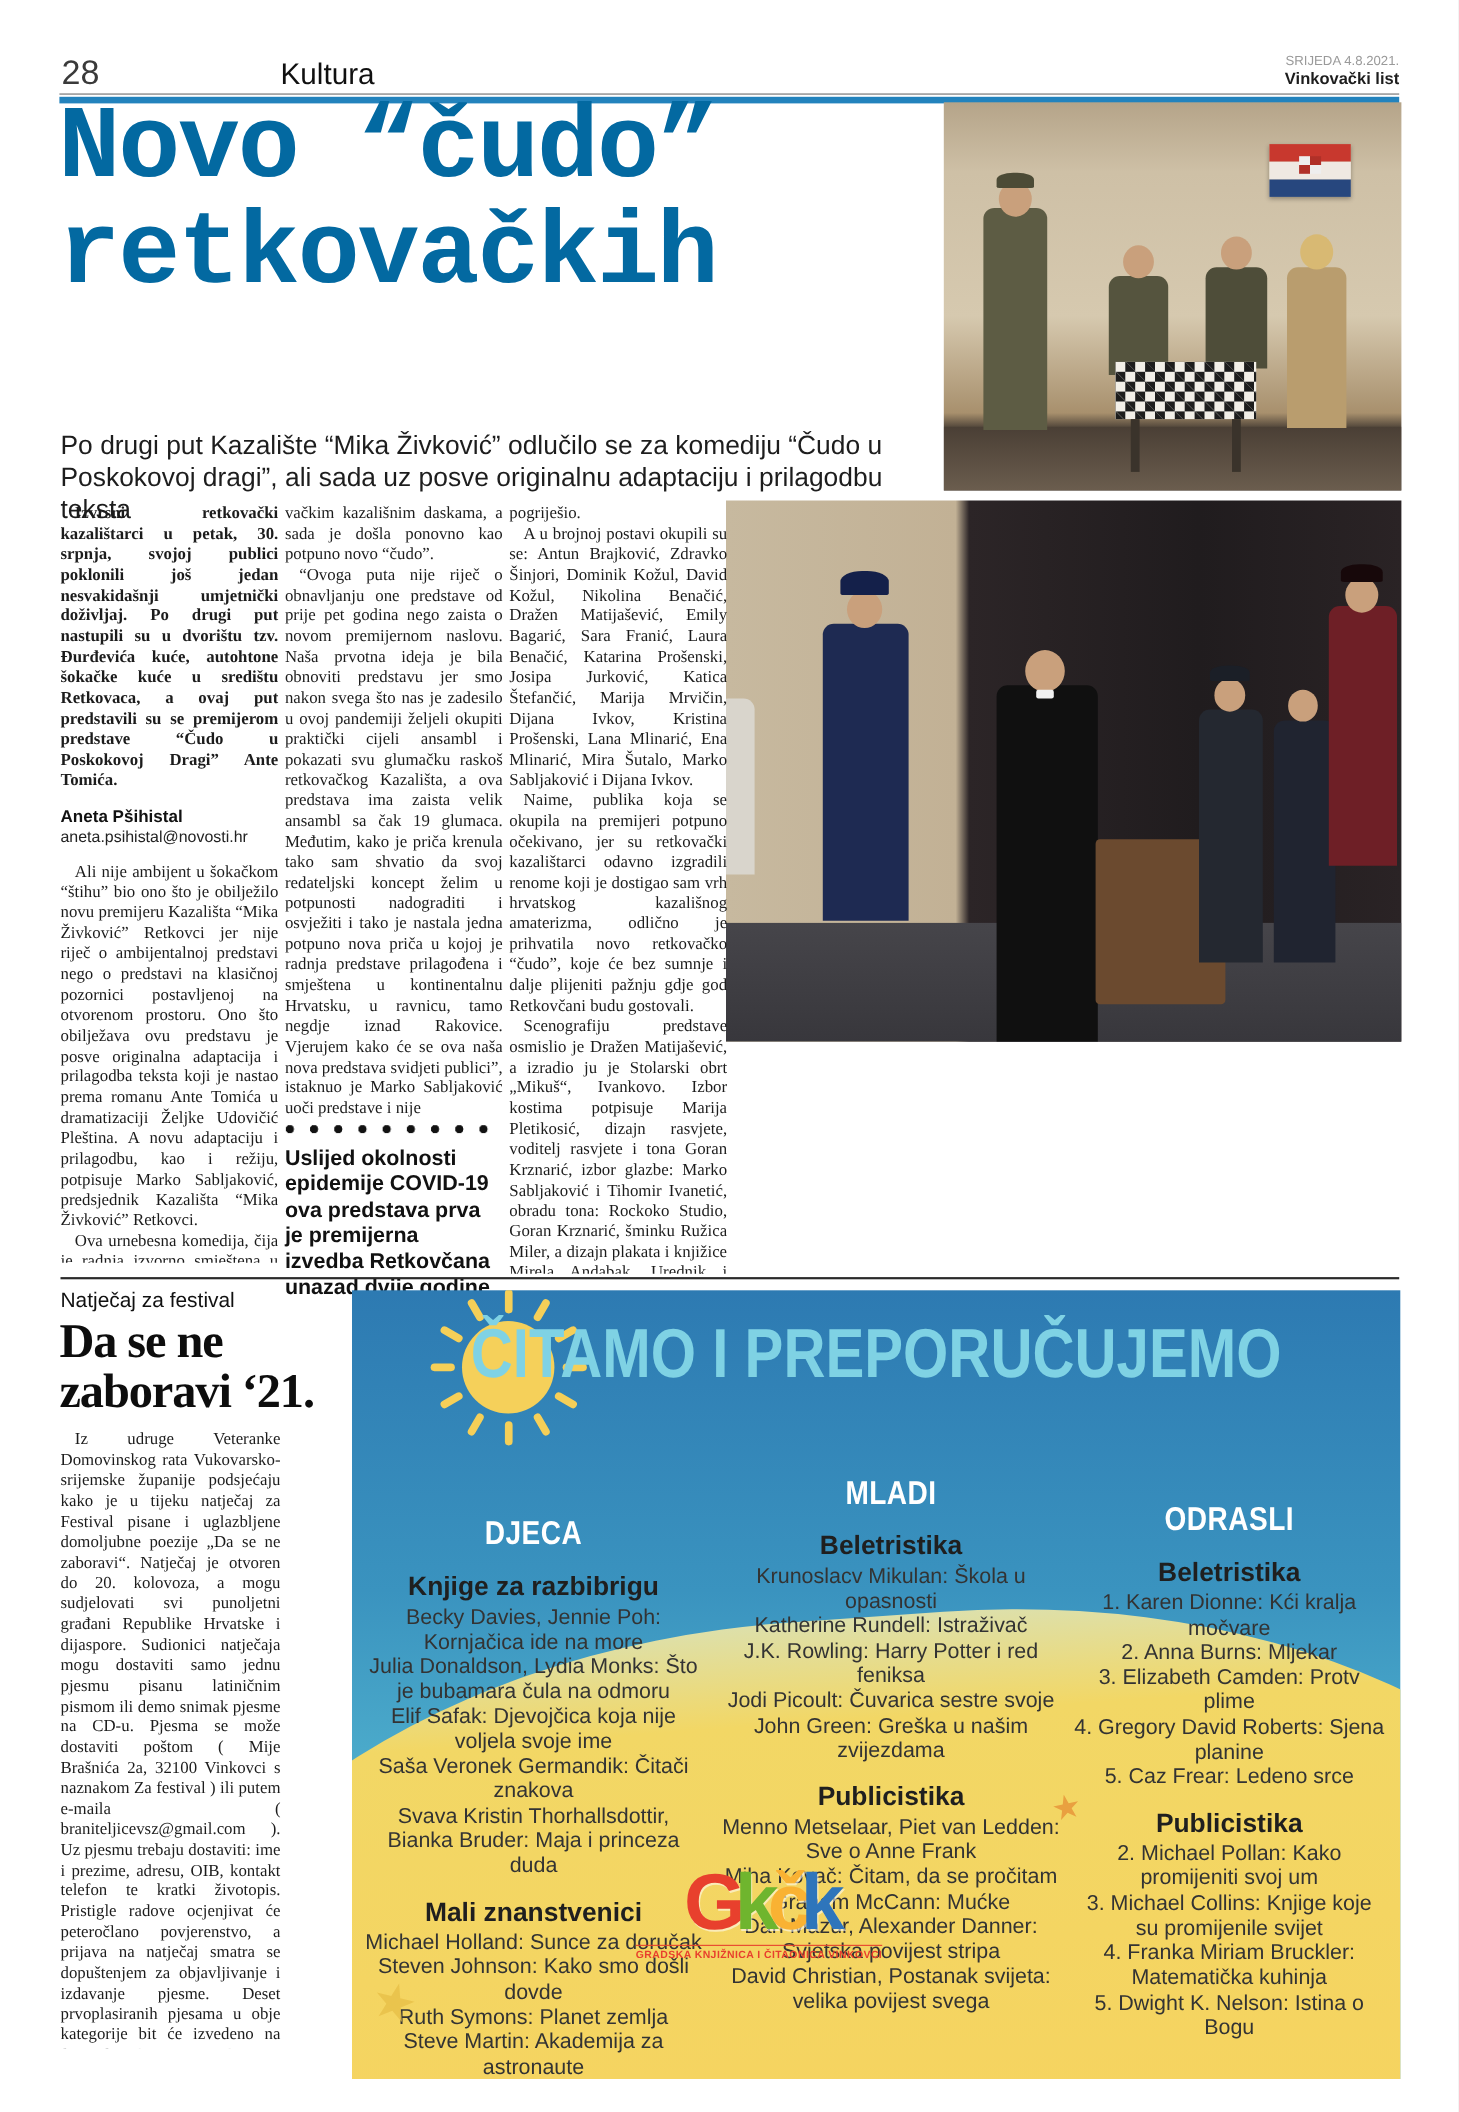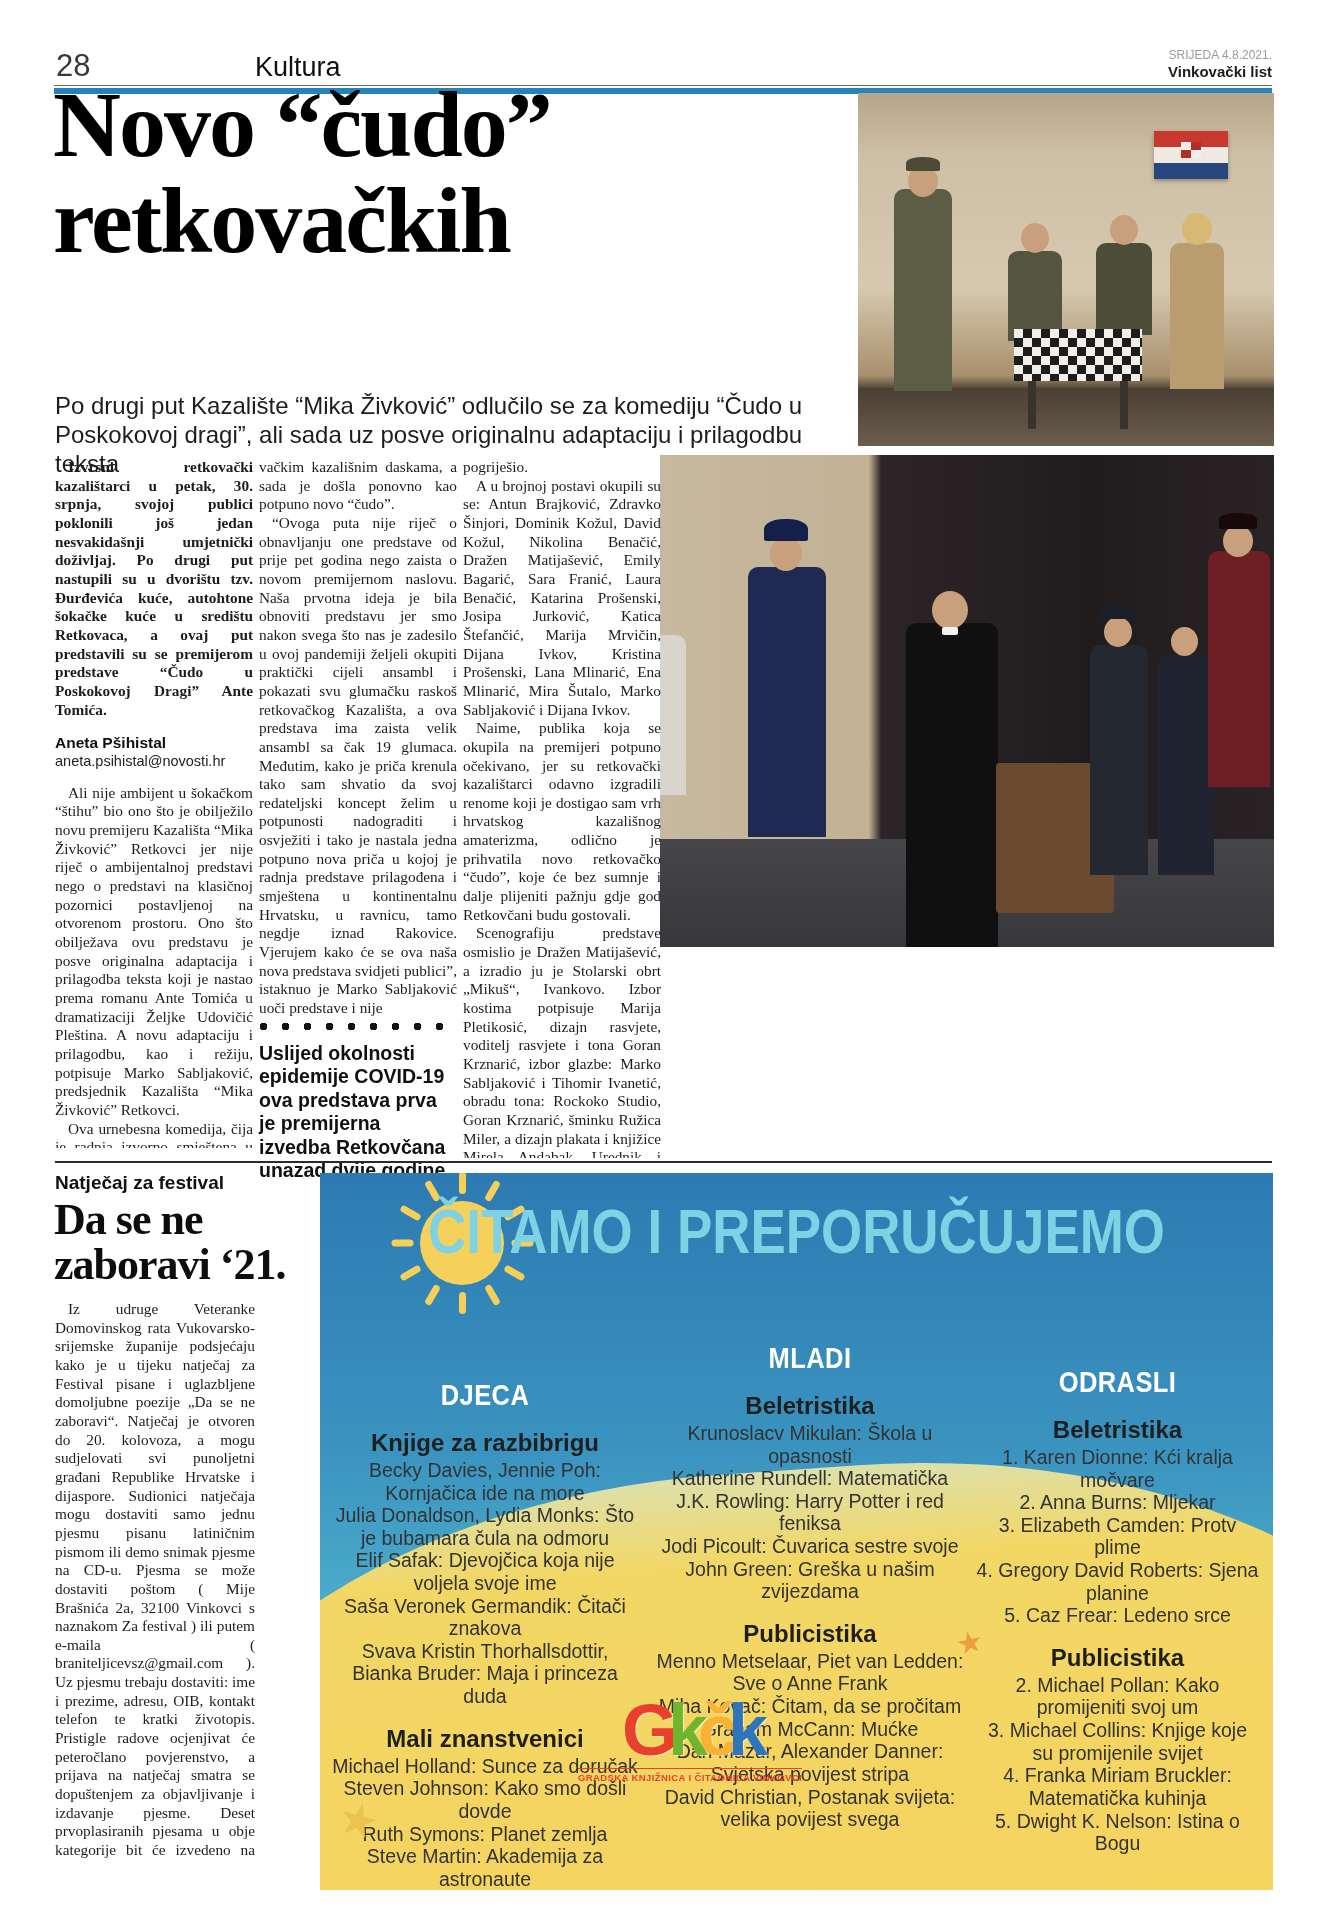--- a/index.html
+++ b/index.html
@@ -11,22 +11,22 @@
             font-size:31px;font-weight:300;color:#3a3a3a;}
   .section-label{position:absolute;left:255px;top:52px;font-family:"Liberation Sans",sans-serif;
             font-size:27px;font-weight:400;color:#101010;}
   .masthead{position:absolute;right:54px;top:48px;text-align:right;font-family:"Liberation Sans",sans-serif;}
   .masthead .date{font-size:12px;color:#9a9a9a;line-height:1.25;}
   .masthead .pub{font-size:15px;font-weight:700;color:#1d1d1d;}
   .rule-thin{position:absolute;left:54px;right:54px;top:85px;height:1px;background:#6d6d6d;}
   .rule-blue{position:absolute;left:54px;right:54px;top:88px;height:6px;background:#2383bd;}
 
   
-  .headline{position:absolute;left:53px;top:76px;width:800px;font-size:94px;font-weight:700;
-            line-height:1.025;letter-spacing:-2px;color:#000000;}
+  .headline{position:absolute;left:53px;top:88px;width:800px;font-size:94px;font-weight:700;
+            line-height:1.025;letter-spacing:-2px;color:#0369a1;font-family:Liberation Mono, monospace;}
   .subheadline{position:absolute;left:55px;top:392px;width:808px;font-family:"Liberation Sans",sans-serif;
             font-size:24px;line-height:1.2;color:#1d1d1d;}
 
   .col{position:absolute;top:458px;width:198px;font-size:15.3px;line-height:1.22;
        text-align:justify;overflow:hidden;}
   .col p{margin:0;text-indent:13px;}
   .col p.noindent{text-indent:0;}
   .col1{left:55px;height:690px;}
   .col2{left:259px;height:568px;}
   .col3{left:463px;height:700px;}
@@ -38,21 +38,21 @@
   .pullquote{position:absolute;left:259px;top:1022px;width:198px;font-family:"Liberation Sans",sans-serif;}
   .pq-dots{height:9px;margin-bottom:11px;
            background-image:radial-gradient(circle 3.8px at 4.5px 4.5px,#121212 3.6px,transparent 4px);
            background-size:22px 9px;background-repeat:repeat-x;}
   .pq-text{font-weight:700;font-size:19.5px;line-height:1.2;color:#111;}
 
   .rule-mid{position:absolute;left:55px;right:54px;top:1161px;height:1.5px;background:#2a2a2a;}
 
   
   .kicker{position:absolute;left:55px;top:1172px;font-family:"Liberation Sans",sans-serif;
-          font-size:19px;font-weight:700;color:#111;}
+          font-size:19px;font-weight:400;color:#111;}
   .fest-headline{position:absolute;left:54px;top:1198px;width:250px;font-size:44px;font-weight:700;
           line-height:1.02;letter-spacing:-1px;color:#0d0d0d;}
   .fest-body{position:absolute;left:55px;top:1300px;width:200px;height:562px;
           font-size:15.3px;line-height:1.22;text-align:justify;overflow:hidden;}
   .fest-body p{margin:0;text-indent:13px;}
 
   
   .photo{position:absolute;overflow:hidden;}
   .photo1{left:858px;top:93px;width:416px;height:353px;
           background:linear-gradient(180deg,#b5a489 0%,#cec0a6 18%,#d6c9af 55%,#a8906d 80%,#4c4137 84%,#585047 100%);}
@@ -235,21 +235,21 @@
           <div class="p-subheading">Mali znanstvenici</div>
           <div class="p-item">Michael Holland: Sunce za doručak</div>
           <div class="p-item">Steven Johnson: Kako smo došli dovde</div>
           <div class="p-item">Ruth Symons: Planet zemlja</div>
           <div class="p-item">Steve Martin: Akademija za astronaute</div>
         </div>
         <div class="p-col p-col-1">
           <div class="p-heading">MLADI</div>
           <div class="p-subheading">Beletristika</div>
           <div class="p-item">Krunoslacv Mikulan: Škola u opasnosti</div>
-          <div class="p-item">Katherine Rundell: Matematička</div>
+          <div class="p-item">Katherine Rundell: Istraživač</div>
           <div class="p-item">J.K. Rowling: Harry Potter i red feniksa</div>
           <div class="p-item">Jodi Picoult: Čuvarica sestre svoje</div>
           <div class="p-item">John Green: Greška u našim zvijezdama</div>
           <div class="p-subheading">Publicistika</div>
           <div class="p-item">Menno Metselaar, Piet van Ledden: Sve o Anne Frank</div>
           <div class="p-item">Miha Kovač: Čitam, da se pročitam</div>
           <div class="p-item">Graham McCann: Mućke</div>
           <div class="p-item">Dan Mazur, Alexander Danner: Svjetska povijest stripa</div>
           <div class="p-item">David Christian, Postanak svijeta: velika povijest svega</div>
         </div>

